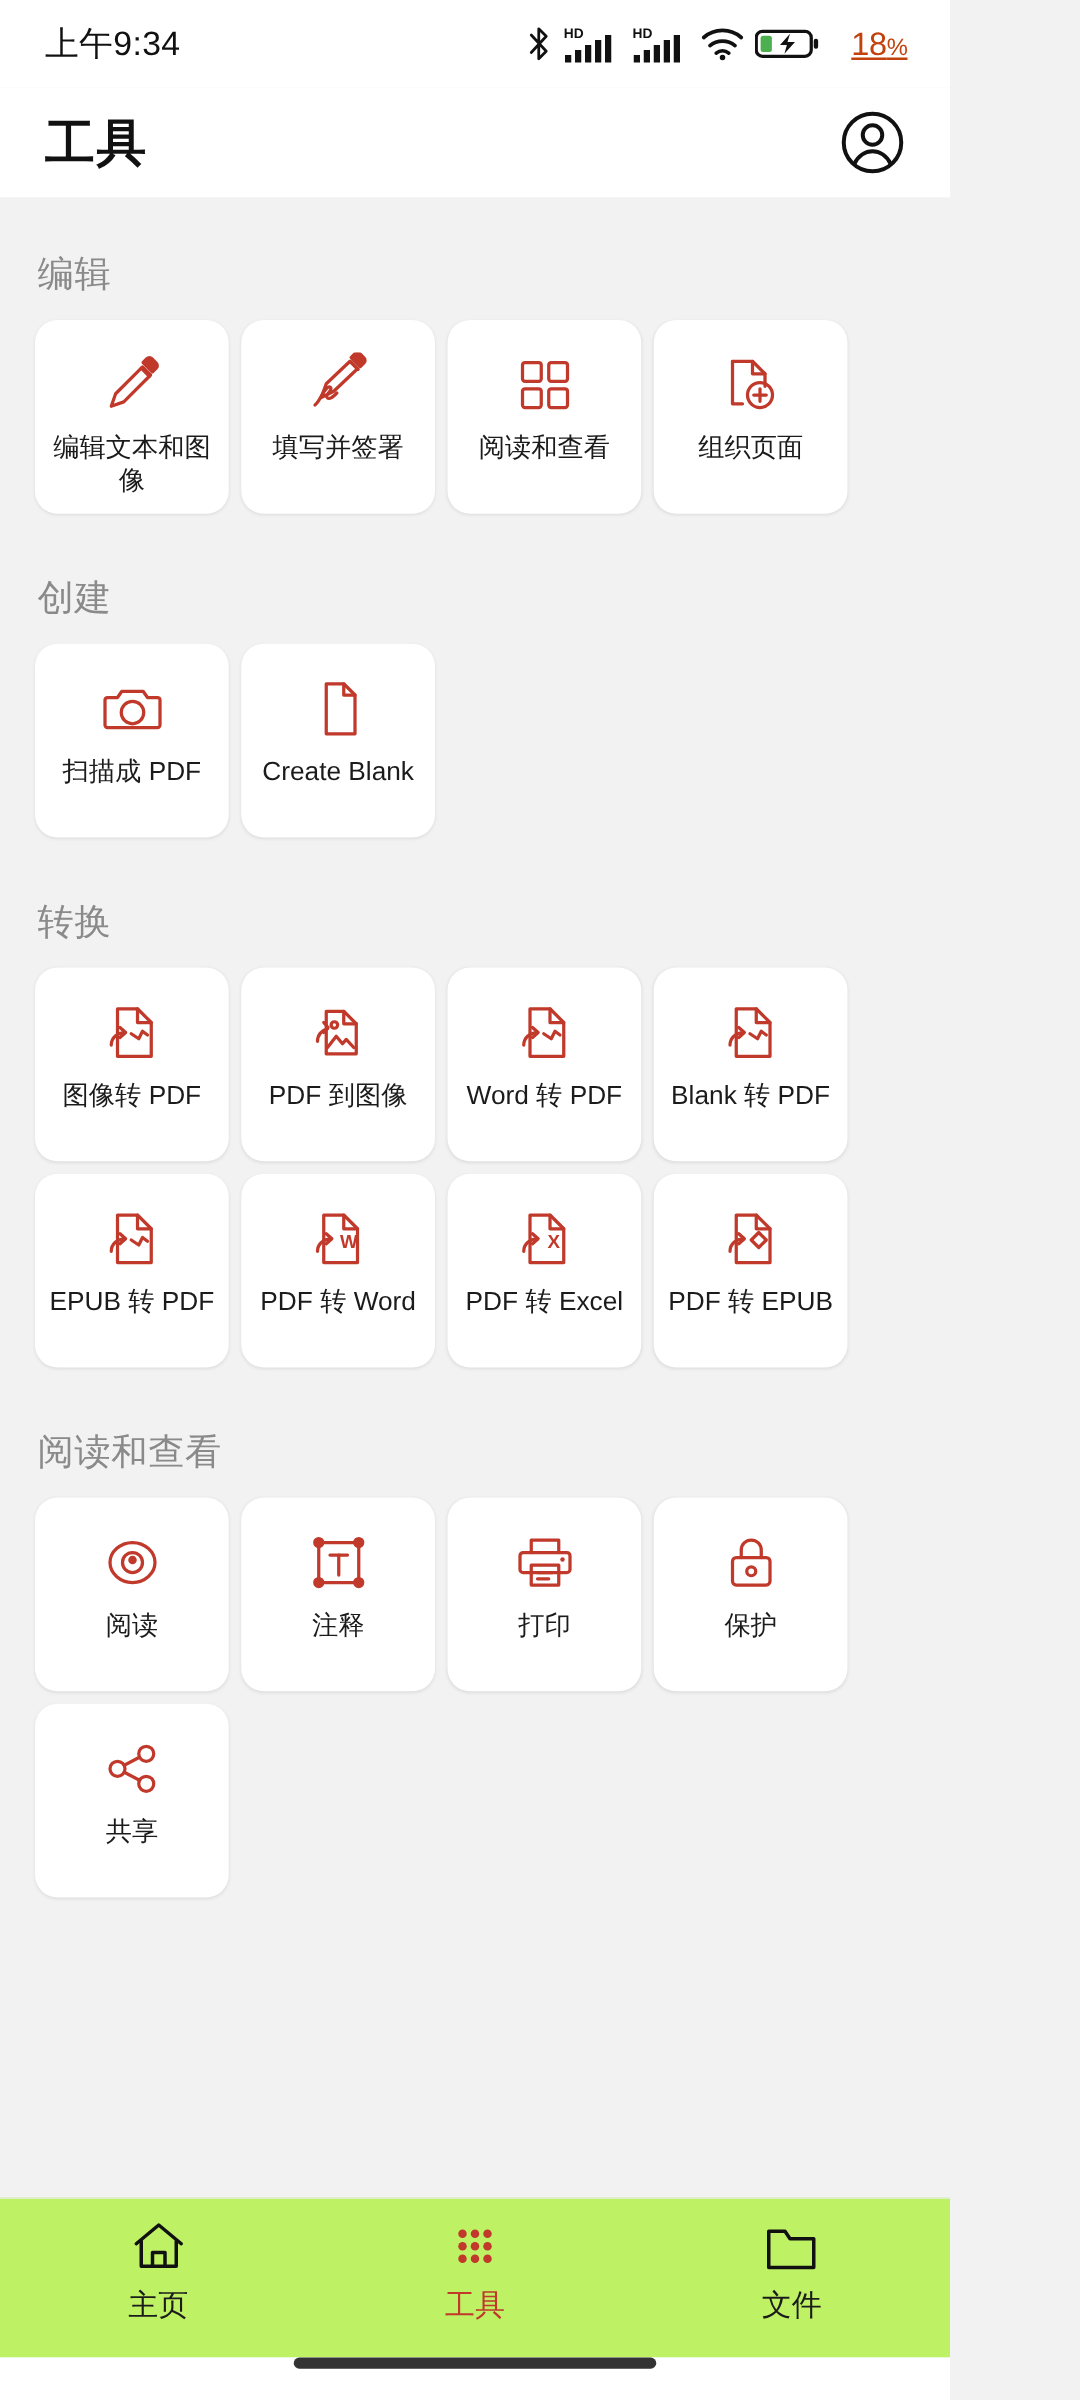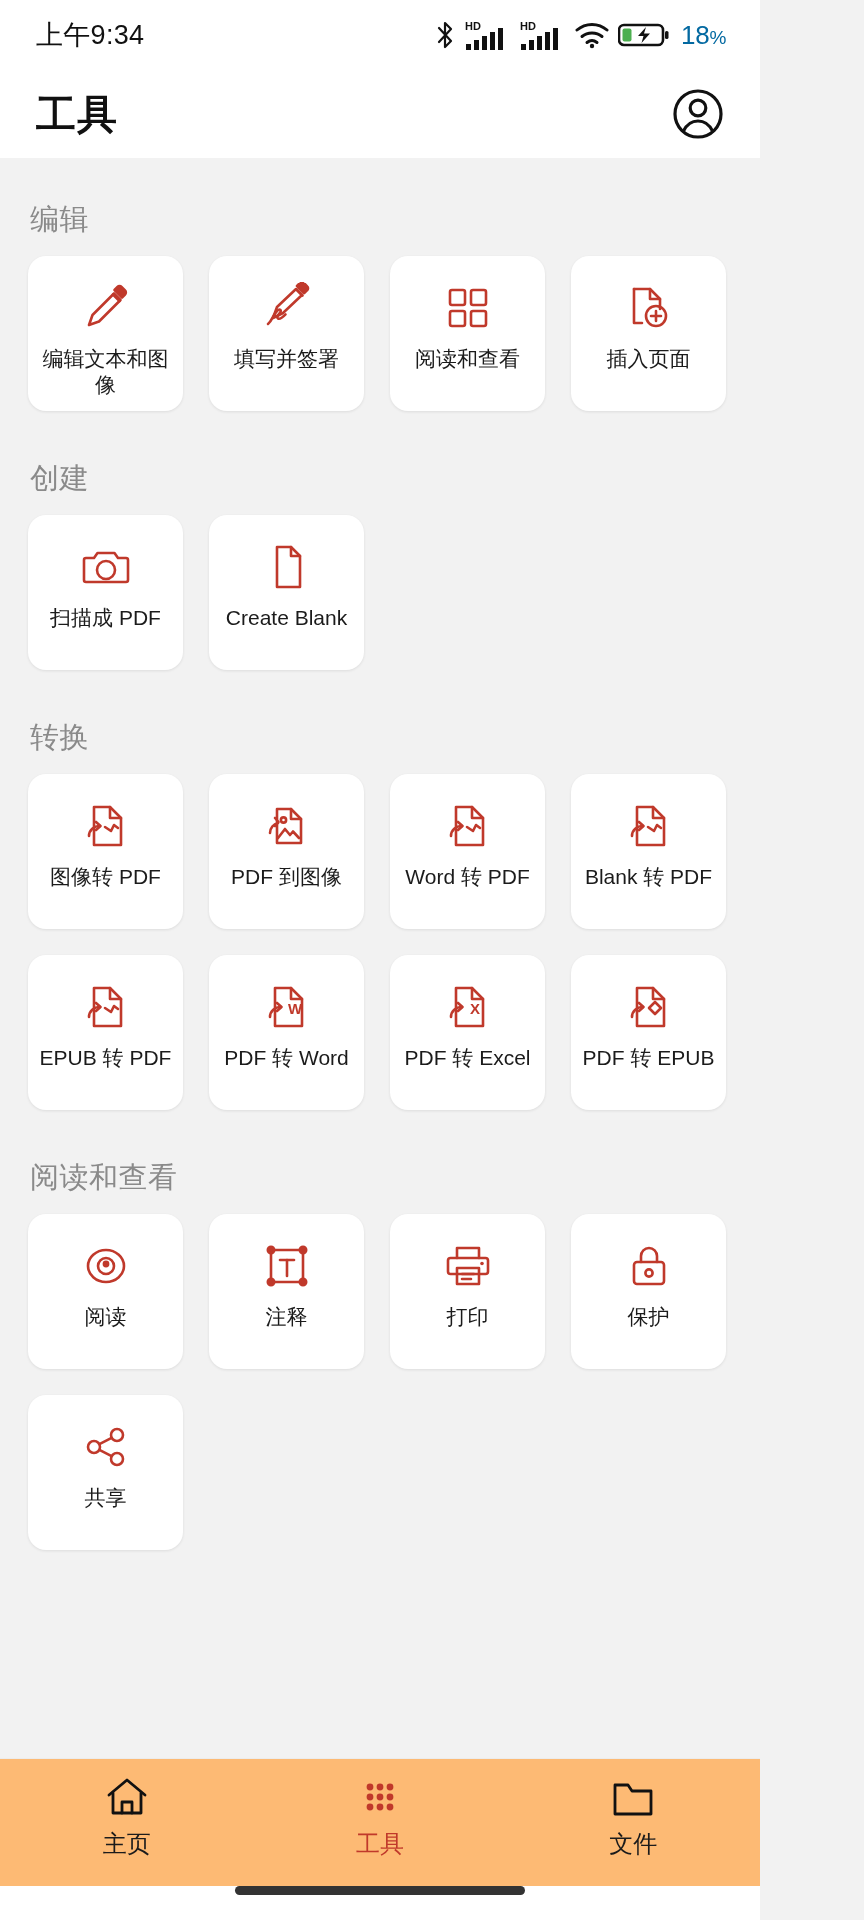--- a/index.html
+++ b/index.html
@@ -13,56 +13,56 @@
 
   
   .statusbar {
     height:70px; background:#ffffff;
     display:flex; align-items:center; justify-content:space-between;
     padding:0 34px 0 36px; flex:0 0 auto;
   }
   .clock { font-size:27px; color:#111; letter-spacing:.3px; }
   .status-icons { display:flex; align-items:center; gap:9px; }
   .status-icons svg { display:block; }
-  .batt-pct { font-size:26px; color:#0369a1; margin-left:2px; letter-spacing:-.3px; }
+  .batt-pct { font-size:26px; color:#c2410c; margin-left:16px; letter-spacing:-.3px;text-decoration:underline; }
   .batt-pct .pct { font-size:19px; }
 
   
   .appbar {
     height:88px; background:#ffffff; flex:0 0 auto;
     display:flex; align-items:center; justify-content:space-between;
     padding:0 32px 0 36px;
   }
   .appbar-title { font-size:40px; font-weight:700; color:#111; letter-spacing:1px; }
   .avatar-btn { width:60px; height:60px; display:flex; align-items:center; justify-content:center; }
 
   
   .content { flex:1 1 auto; background:#f2f2f2; padding:0 28px; overflow:hidden; }
   .section { margin-top:0; }
   .section + .section { margin-top:6px; }
   .section-title {
     font-size:29px; color:#8a8a8a; padding:42px 2px 16px 2px; letter-spacing:.5px;
   }
-  .grid { display:flex; flex-wrap:wrap; gap:26px; }
+  .grid { display:flex; flex-wrap:wrap; gap:10px; }
   .card {
     width:155px; height:155px; background:#ffffff; border-radius:18px;
     box-shadow:0 1px 3px rgba(0,0,0,.09);
     display:flex; flex-direction:column; align-items:center;
     padding-top:26px;
   }
   .card-icon { width:52px; height:52px; display:flex; align-items:center; justify-content:center; }
   .card-icon svg { display:block; }
   .card-label {
     margin-top:12px; font-size:21px; color:#1b1b1b; text-align:center;
     line-height:1.25; padding:0 6px; word-break:break-word;
   }
 
   
   .bottomnav {
-    height:128px; background:#fdba74; flex:0 0 auto;
+    height:128px; background:#bef264; flex:0 0 auto;
     display:flex; align-items:flex-start; justify-content:space-around;
     padding-top:14px; border-top:1px solid #ececec;
   }
   .navitem { display:flex; flex-direction:column; align-items:center; width:200px; gap:7px; }
   .navitem .nav-icon { height:48px; display:flex; align-items:center; justify-content:center; }
   .navitem .nav-label { font-size:24px; color:#1b1b1b; }
   .navitem.active .nav-label { color:#c0392b; }
   .homebar-wrap { height:34px; background:#ffffff; flex:0 0 auto;
     display:flex; align-items:flex-start; justify-content:center; }
   .homebar { width:290px; height:9px; border-radius:5px; background:#333; }
@@ -170,21 +170,21 @@
           <div class="card">
             <div class="card-icon">
               <svg width="52" height="52" viewBox="0 0 52 52" fill="none" stroke="#c0392b" stroke-width="2.6" stroke-linecap="round" stroke-linejoin="round">
                 <path d="M11 7h16l10 10v10"></path>
                 <path d="M11 7v34h8"></path>
                 <path d="M27 7v10h10"></path>
                 <circle cx="33" cy="34" r="10"></circle>
                 <path d="M33 29v10M28 34h10"></path>
               </svg>
             </div>
-            <div class="card-label">插入页面</div>
+            <div class="card-label">组织页面</div>
           </div>
         </div>
       </div>
       <div class="section">
         <div class="section-title">创建</div>
         <div class="grid">
           <div class="card">
             <div class="card-icon">
               <svg width="52" height="52" viewBox="0 0 52 52" fill="none" stroke="#c0392b" stroke-width="2.6" stroke-linecap="round" stroke-linejoin="round">
                 <path d="M6 17h8l3.5-5h17L38 17h8a2 2 0 012 2v20a2 2 0 01-2 2H6a2 2 0 01-2-2V19a2 2 0 012-2z"></path>

